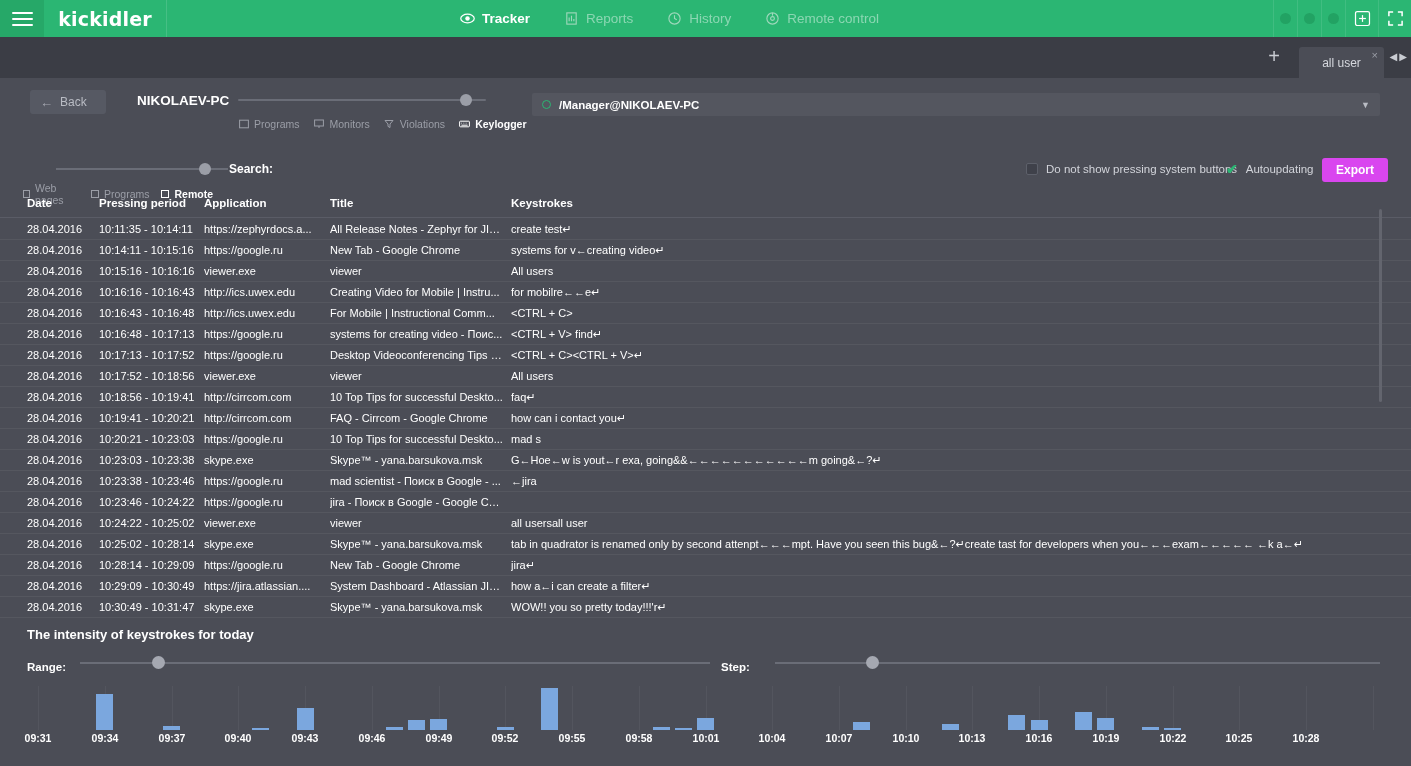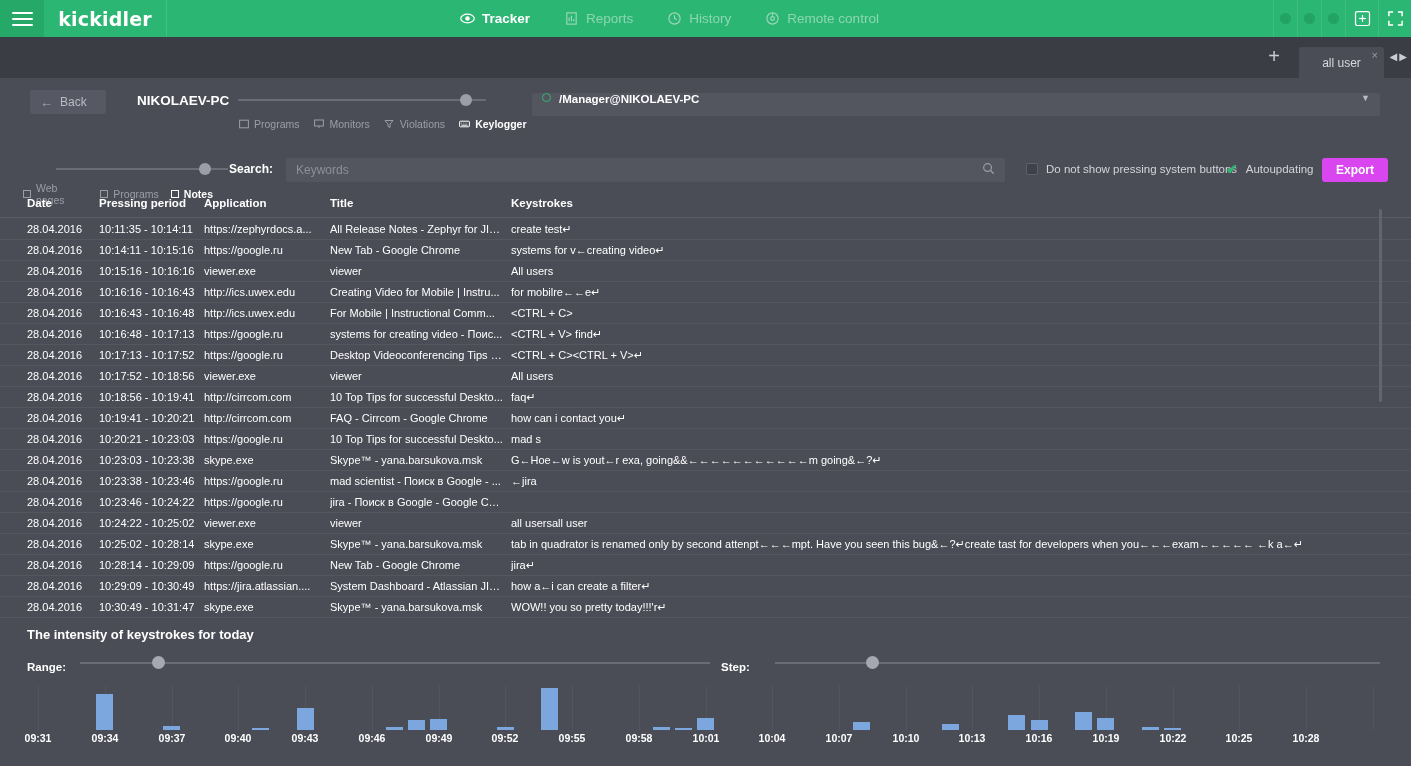--- a/index.html
+++ b/index.html
@@ -91,21 +91,21 @@
   .modeslider .knob {
     position: absolute; left: 222px; top: 2px; width: 12px; height: 12px; border-radius: 50%;
     background: #9b9ea7; cursor: pointer;
   }
   .modeopts { position: absolute; left: 0; top: 26px; display: flex; gap: 14px; }
   .modeopt { display: flex; align-items: center; gap: 5px; font-size: 10.5px; color: #9b9ea7; cursor: pointer; }
   .modeopt.active { color: #ffffff; font-weight: bold; }
   .modeopt .mi { width: 11px; height: 11px; display: inline-flex; align-items: center; justify-content: center; }
   .dropdown {
     position: absolute; left: 532px; top: 93px; width: 848px; height: 23px;
-    background: #54565f; border-radius: 2px; display: flex; align-items: flex-start;
+    background: #54565f; border-radius: 2px; display: flex; align-items: center;
     padding: 0 10px; cursor: pointer;
   }
   .dropdown .statusdot {
     width: 9px; height: 9px; border-radius: 50%; border: 1.5px solid #2bb673; margin-right: 8px;
   }
   .dropdown .dval { color: #ffffff; font-size: 11.5px; font-weight: bold; flex: 1; }
   .dropdown .caret { color: #b9bcc4; font-size: 9px; }
 
   
   .filterrow { position: absolute; left: 0; top: 150px; width: 1411px; height: 46px; }
@@ -376,36 +376,27 @@
         <div class="typeopt">
           <span class="sq"></span>
           <span>Web pages</span>
         </div>
         <div class="typeopt">
           <span class="sq"></span>
           <span>Programs</span>
         </div>
         <div class="typeopt active">
           <span class="sq"></span>
-          <span>Notes</span>
+          <span>Remote</span>
         </div>
       </div>
     </div>
   </div>
 
   <div class="searchlabel">Search:</div>
-  <div class="searchbox">
-    <input type="text" placeholder="Keywords" style="">
-    <span class="magnifier">
-      <svg width="13" height="13" viewBox="0 0 14 14">
-          <circle cx="6" cy="6" r="4.2" fill="none" stroke="#9b9ea7" stroke-width="1.3"></circle>
-          <line x1="9.2" y1="9.2" x2="12.6" y2="12.6" stroke="#9b9ea7" stroke-width="1.3"></line>
-        </svg>
-    </span>
-  </div>
 
   <div class="chkwrap" style="left:1026px; top:163px;">
     <span class="chkbox"></span>
     <span class="chklabel">Do not show pressing system buttons</span>
   </div>
 
   <div class="chkwrap" style="left:1226px; top:163px;">
     <span class="checkmark">✔</span>
     <span class="chklabel">Autoupdating</span>
   </div>

